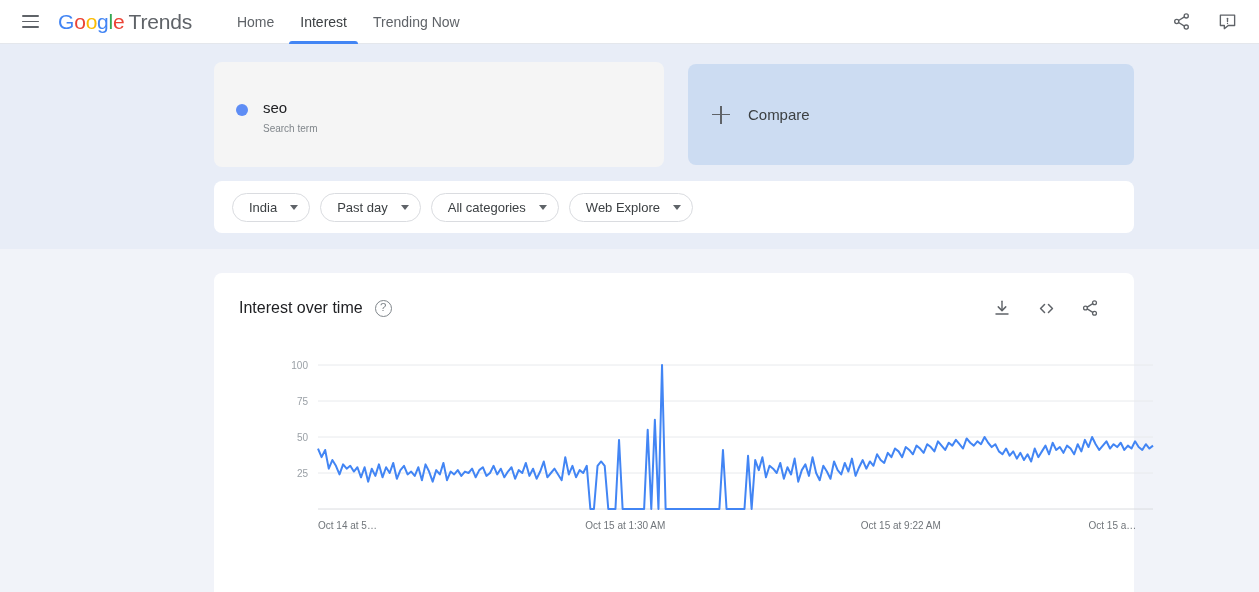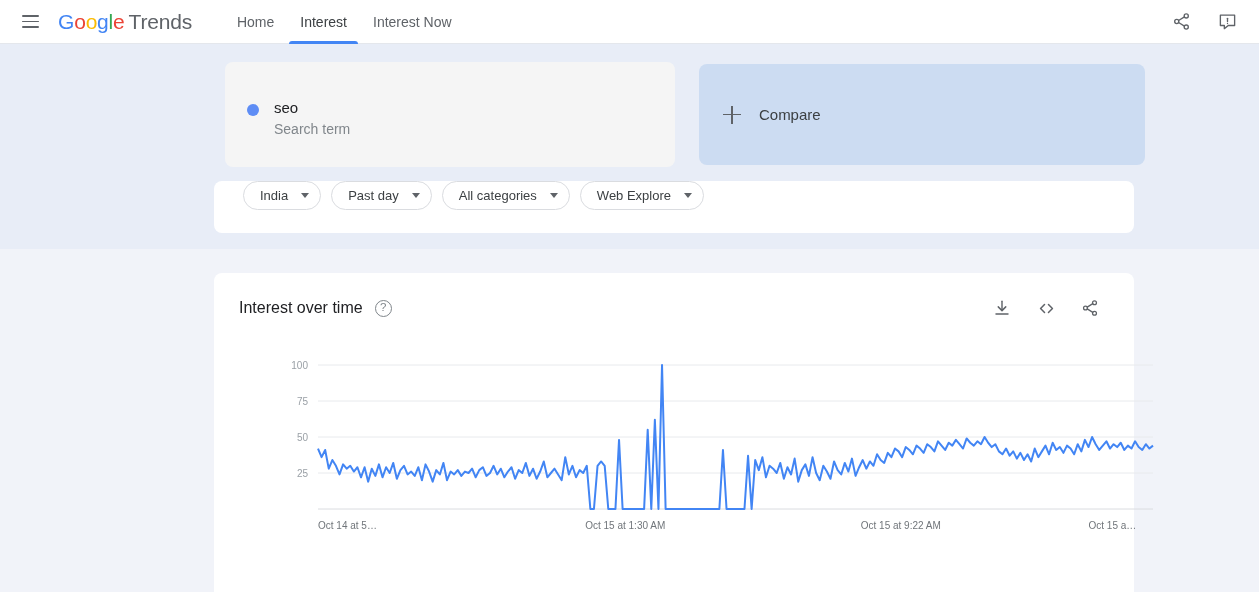--- a/index.html
+++ b/index.html
@@ -75,41 +75,41 @@
     background: #e8edf7;
   }
   .band-bottom {
     position: absolute; top: 249px; left: 0;
     width: 1259px; height: 343px;
     background: #f1f3f9;
   }
 
   
   .query-row {
-    position: absolute; top: 62px; left: 225px;
+    position: absolute; top: 62px; left: 214px;
     width: 920px; height: 105px;
     display: flex; gap: 24px;
   }
   .card-term {
     width: 459px; height: 105px;
     background: #f5f5f5;
     border-radius: 8px;
     position: relative;
     cursor: pointer;
   }
   .term-inner {
     position: absolute; left: 22px; top: 36px;
     display: flex; align-items: flex-start; gap: 15px;
   }
   .term-dot {
     width: 12px; height: 12px; border-radius: 50%;
     background: #5e8df5; margin-top: 6px; flex: none;
   }
   .term-label { font-size: 15px; color: #202124; line-height: 20px; }
-  .term-sub   { font-size: 14px; color: #80868b; line-height: 20px; margin-top: 1px; }
+  .term-sub   { font-size: 10px; color: #80868b; line-height: 20px; margin-top: 1px; }
 
   .card-compare {
     width: 455px; height: 101px;
     margin-top: 2px;
     background: #ccdcf2;
     border-radius: 8px;
     display: flex; align-items: center;
     cursor: pointer;
   }
   .plus-icon {
@@ -122,22 +122,22 @@
   .plus-icon::before { left:0; top:8px; width:18px; height:1.8px; }
   .plus-icon::after  { top:0; left:8px; height:18px; width:1.8px; }
   .compare-label { margin-left: 18px; font-size: 15px; color: #3c4043; }
 
   
   .filterbar {
     position: absolute; top: 181px; left: 214px;
     width: 920px; height: 52px;
     background: #ffffff;
     border-radius: 8px;
-    display: flex; align-items: flex-start;
-    padding-left: 29px; gap: 10px;
+    display: flex; align-items: center;
+    padding-left: 18px; gap: 10px;
   }
   .chip {
     height: 29px;
     border: 1px solid #dadce0;
     border-radius: 16px;
     display: flex; align-items: center;
     padding: 0 11px 0 16px;
     font-size: 13px; color: #3c4043;
     background: #fff; cursor: pointer;
     white-space: nowrap;
@@ -204,21 +204,21 @@
       <span class="g3">o</span>
       <span class="g4">g</span>
       <span class="g5">l</span>
       <span class="g6">e</span>
     <span class="trends">Trends</span>
   </div>
 
   <div class="navtabs">
     <div class="navtab">Home</div>
     <div class="navtab active">Interest</div>
-    <div class="navtab">Interest Now</div>
+    <div class="navtab">Trending Now</div>
   </div>
 
   <div class="appbar-right">
     <div class="icon-btn">
       <svg width="19" height="19" viewBox="0 0 24 24" fill="none" stroke="currentColor" stroke-width="1.7" stroke-linecap="round" stroke-linejoin="round">
         <circle cx="18" cy="5" r="2.6"></circle>
           <circle cx="6" cy="12" r="2.6"></circle>
           <circle cx="18" cy="19" r="2.6"></circle>
         <line x1="8.3" y1="10.8" x2="15.7" y2="6.2"></line>
           <line x1="8.3" y1="13.2" x2="15.7" y2="17.8"></line>

